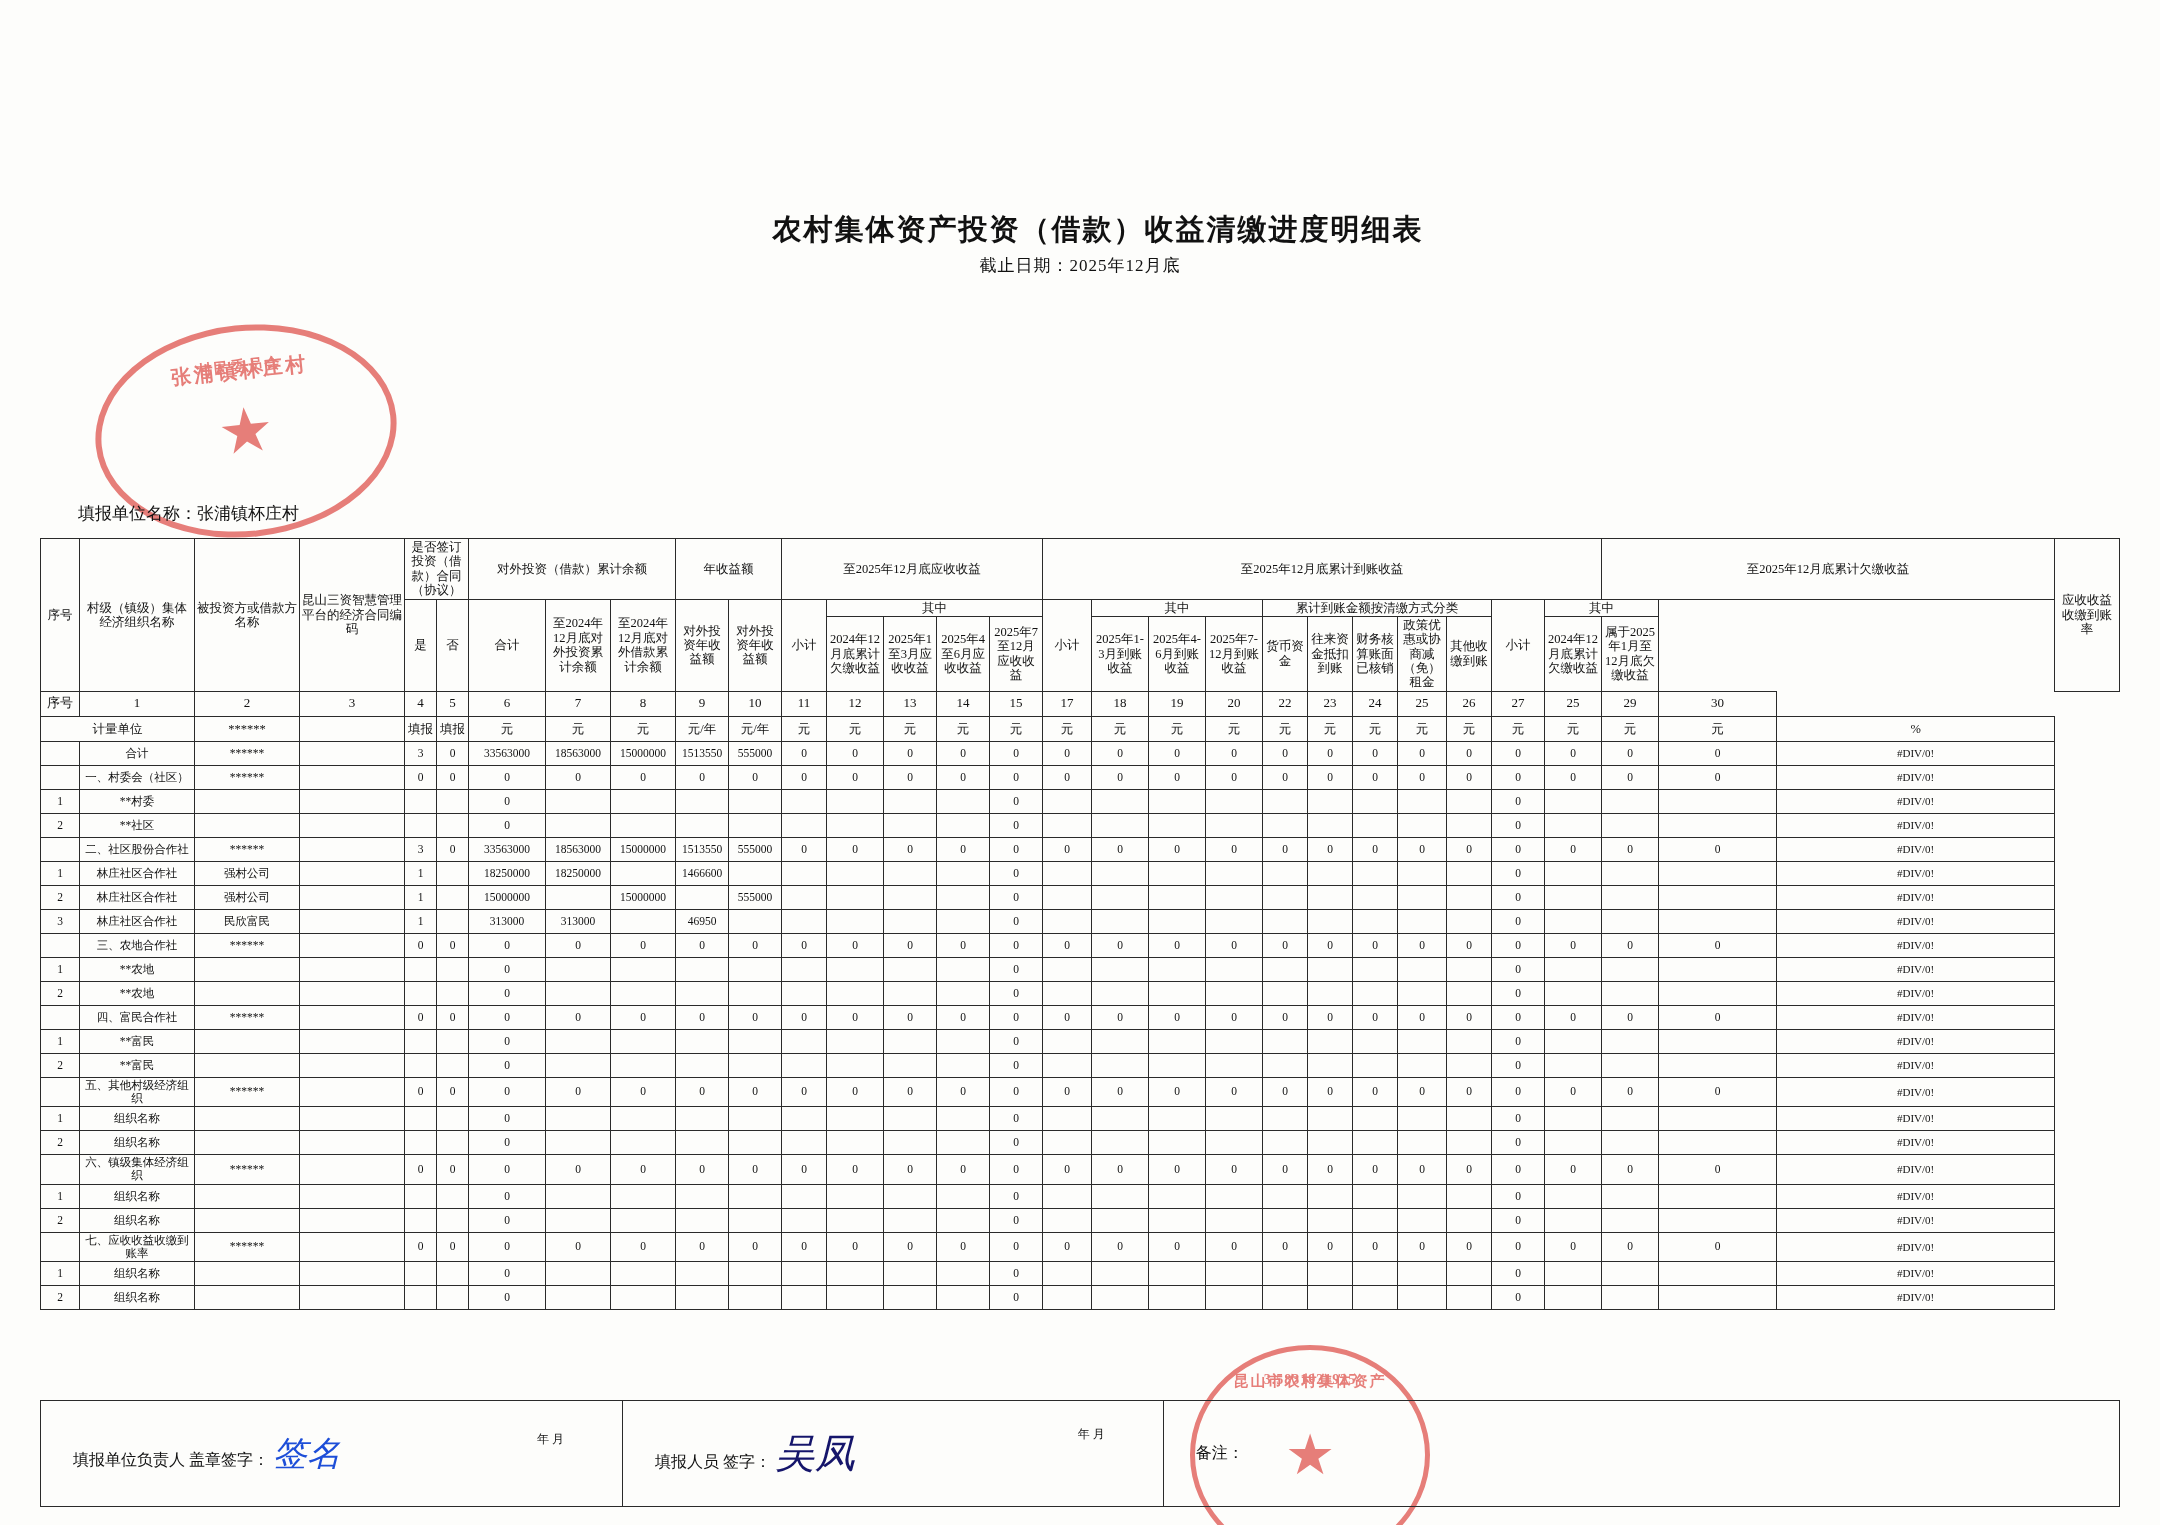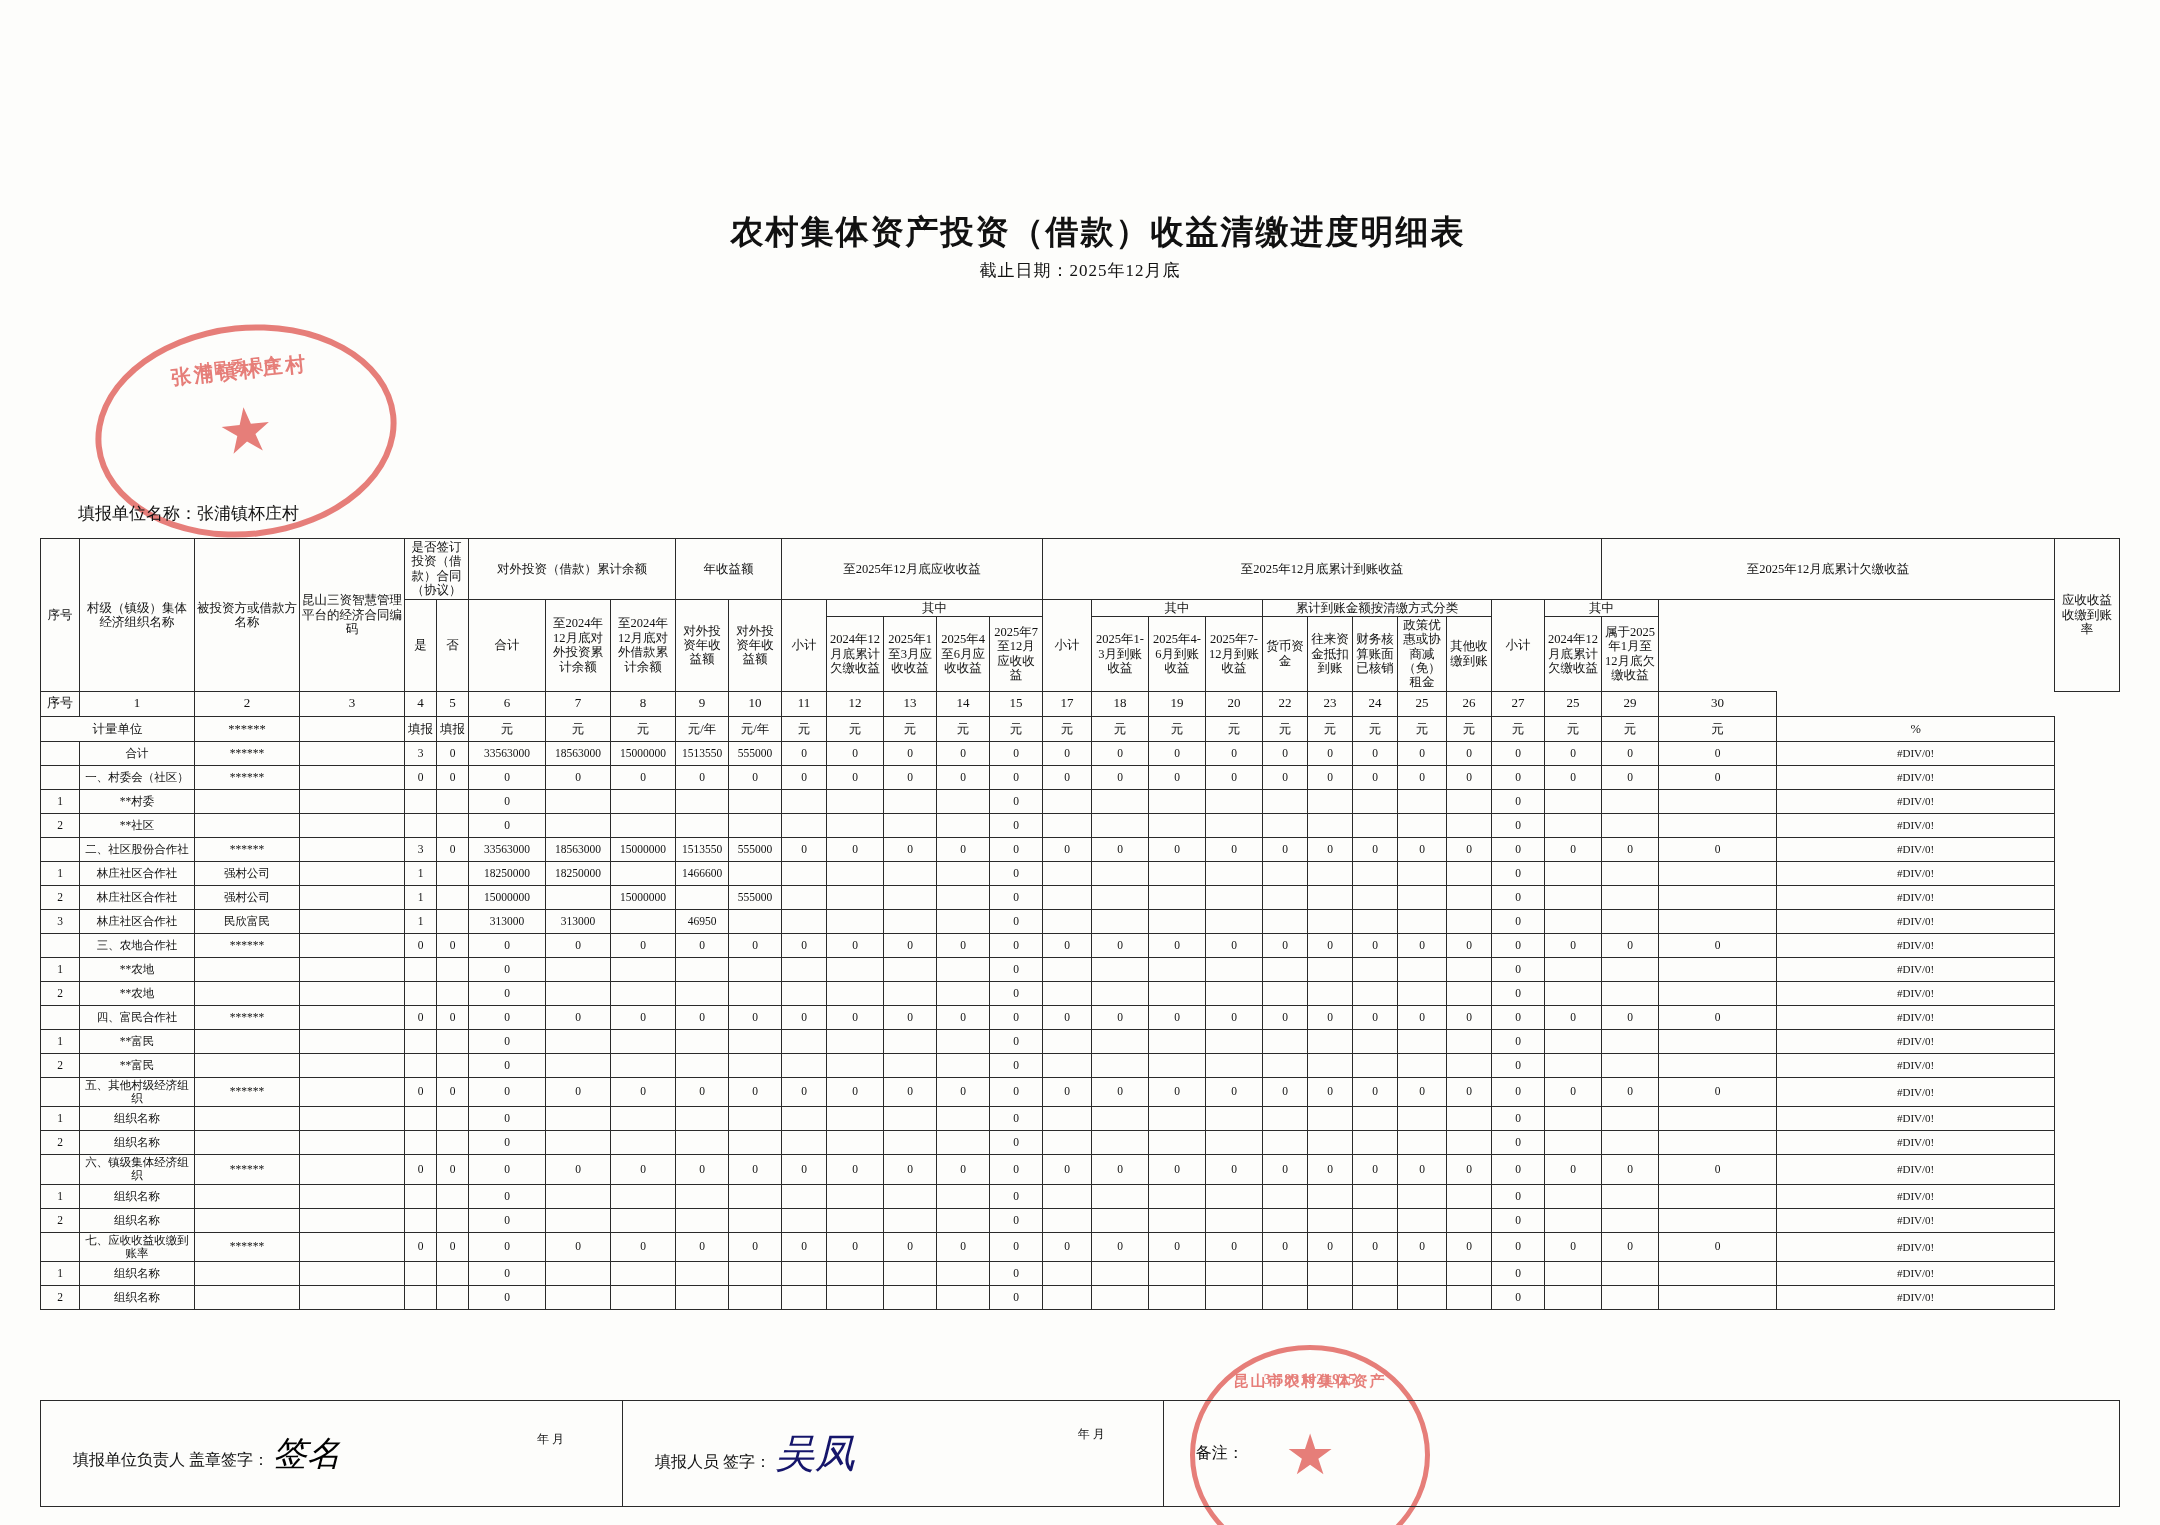--- a/index.html
+++ b/index.html
@@ -9,21 +9,21 @@
     font-family:"Liberation Serif", serif;
     color:#111;
     position:relative;
     overflow:hidden;
   }
   .page{position:relative;width:2160px;height:1525px;}
 
   
   .title{
     text-align:center;
-    font-size:33px;
+    font-size:29px;
     font-weight:bold;
     letter-spacing:2px;
     margin-top:210px;
     padding-left:36px;
   }
   .subtitle{
     text-align:center;
     font-size:17px;
     margin-top:4px;
     letter-spacing:1px;
@@ -95,21 +95,21 @@
   table.foot td{
     border:1px solid #2a2a2a;
     height:105px;
     vertical-align:middle;
     padding:0 18px;
   }
   .sig{
     font-family:"Liberation Serif",serif;
     font-size:34px;
     font-style:italic;
-    color:#000000;
+    color:#1d4ed8;
   }
   .sig2{font-size:40px;color:#15156b;}
   .ymd{font-size:12px;float:right;margin-right:40px;}
   .lbl2{display:inline-block;line-height:1.4;margin-left:14px;}
 </style>
 </head>
 <body>
 
 <div class="page">
 

